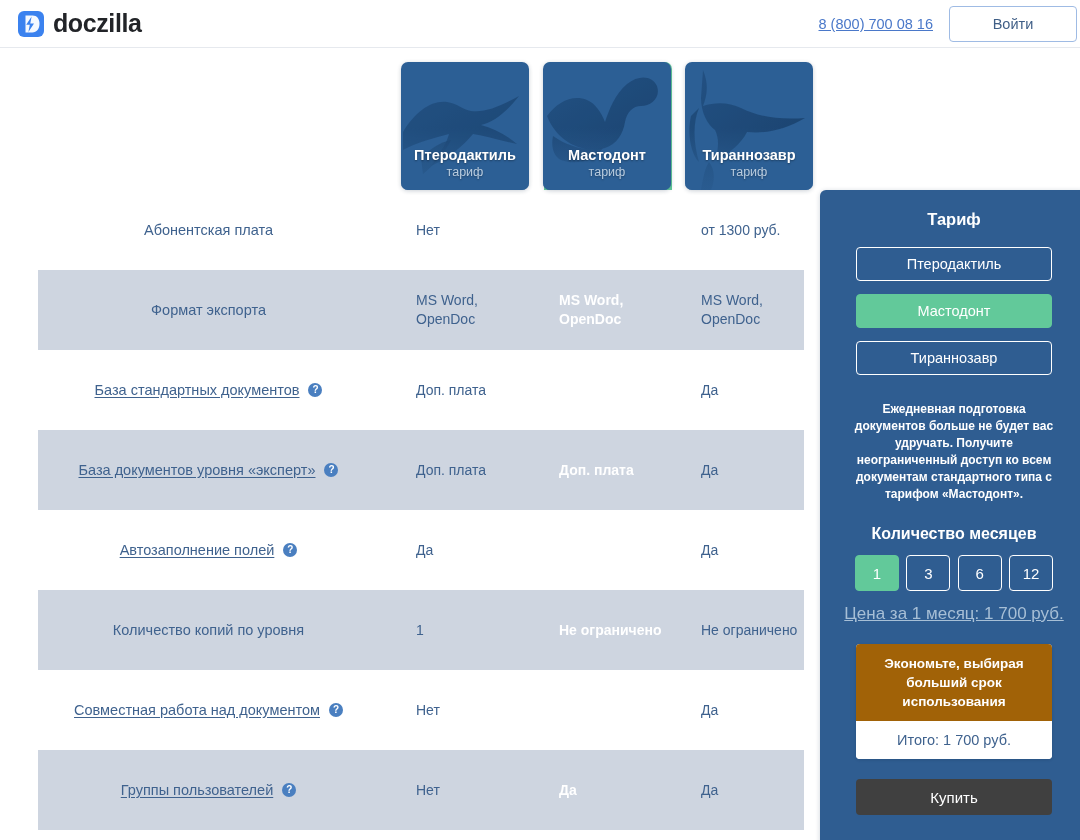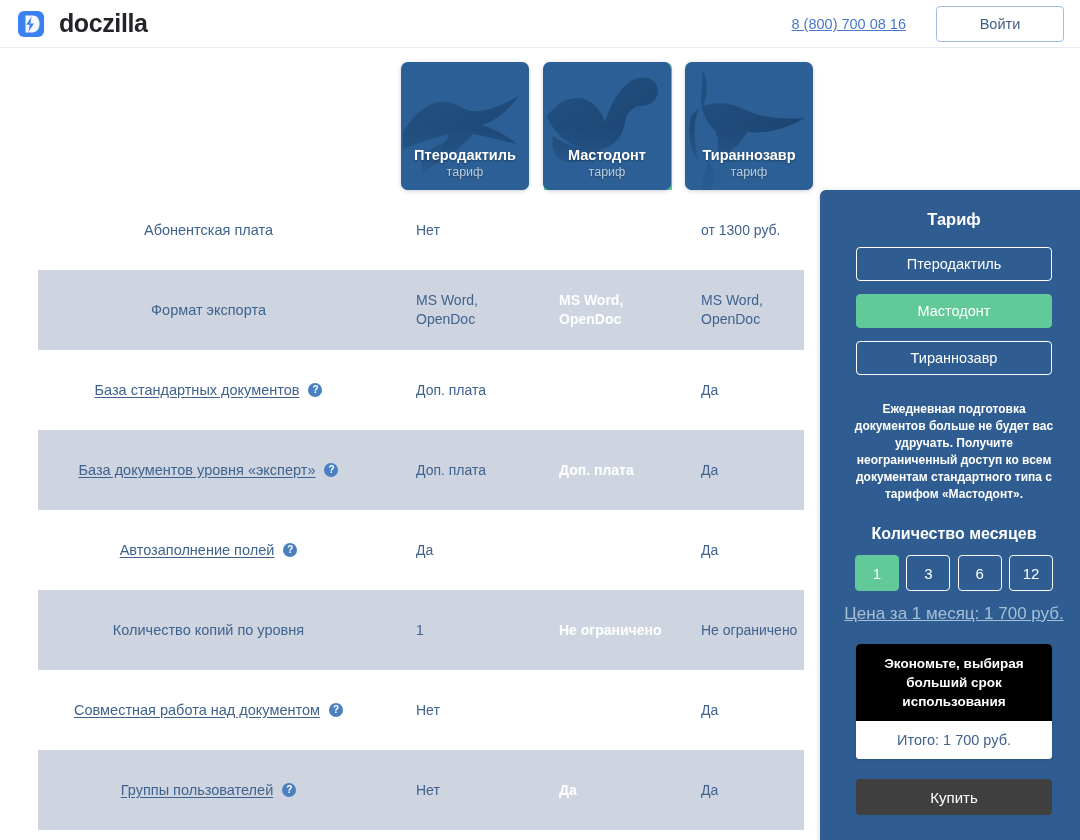--- a/index.html
+++ b/index.html
@@ -19,42 +19,42 @@
     background: #ffffff;
     border-bottom: 1px solid #e6e9ee;
     display: flex;
     align-items: center;
     z-index: 40;
   }
   .brand {
     display: flex;
     align-items: center;
     margin-left: 18px;
-    gap: 15px;
+    gap: 9px;
   }
   .brand-mark {
     width: 26px; height: 26px;
     border-radius: 6px;
     background: #3b82ef;
     position: relative;
     flex: 0 0 auto;
   }
   .brand-mark svg { position: absolute; left: 0; top: 0; }
   .brand-text {
     font-size: 25px;
     font-weight: 700;
     color: #222428;
     letter-spacing: -0.4px;
   }
   .topbar-right {
     margin-left: auto;
-    margin-right: 16px;
-    display: flex;
-    align-items: center;
-    gap: 30px;
+    margin-right: 3px;
+    display: flex;
+    align-items: center;
+    gap: 16px;
   }
   .phone-link {
     font-size: 14.5px;
     color: #4a78c9;
     text-decoration: underline;
     white-space: nowrap;
   }
   .login-btn {
     width: 128px; height: 36px;
     border: 1px solid #9fbbe4;
@@ -298,21 +298,21 @@
     text-decoration: underline;
   }
   .sp-promo {
     margin: 20px 36px 0 36px;
     border-radius: 4px;
     overflow: hidden;
     background: #ffffff;
     box-shadow: 0 1px 3px rgba(20,40,70,.2);
   }
   .sp-promo-top {
-    background: #000000;
+    background: #a16207;
     color: #ffffff;
     font-size: 13.5px;
     font-weight: 700;
     line-height: 19px;
     text-align: center;
     padding: 10px 8px;
   }
   .sp-promo-bottom {
     background: #ffffff;
     color: #3f628e;

